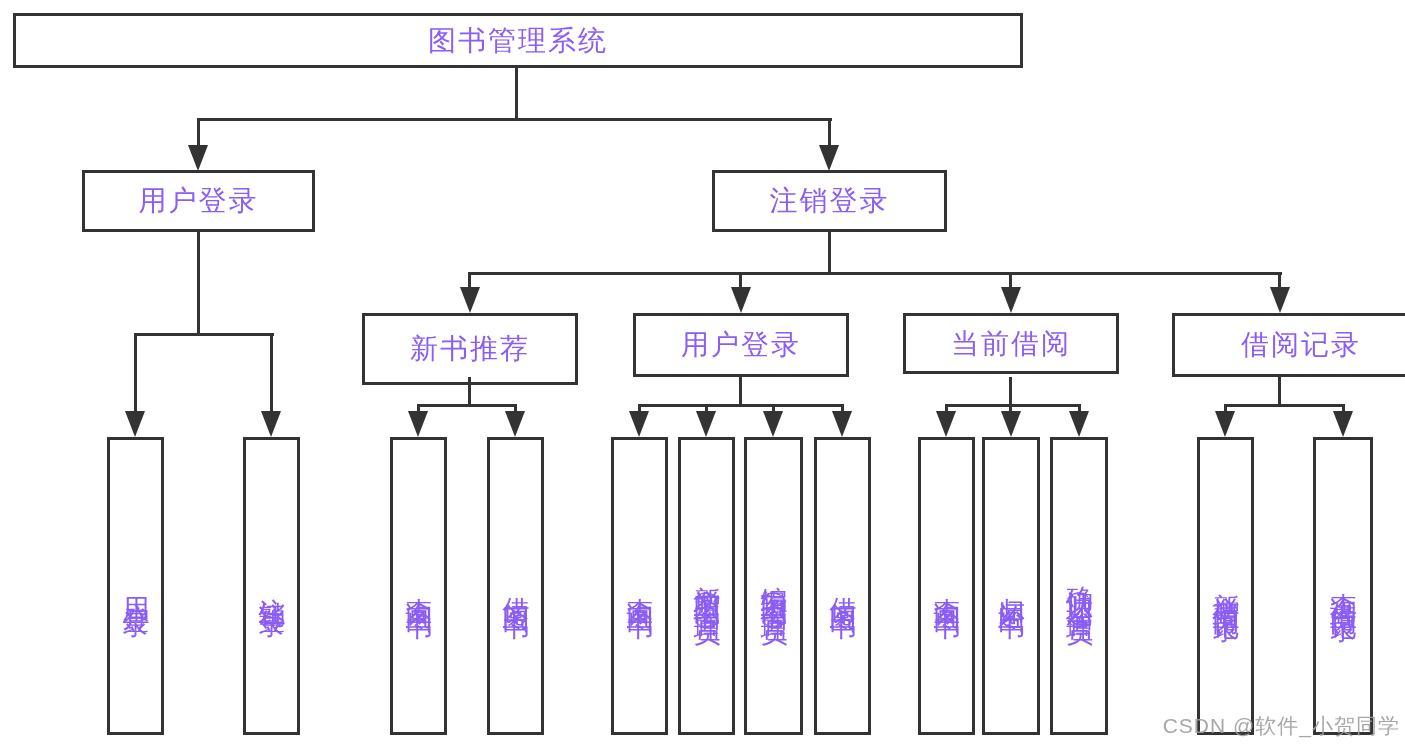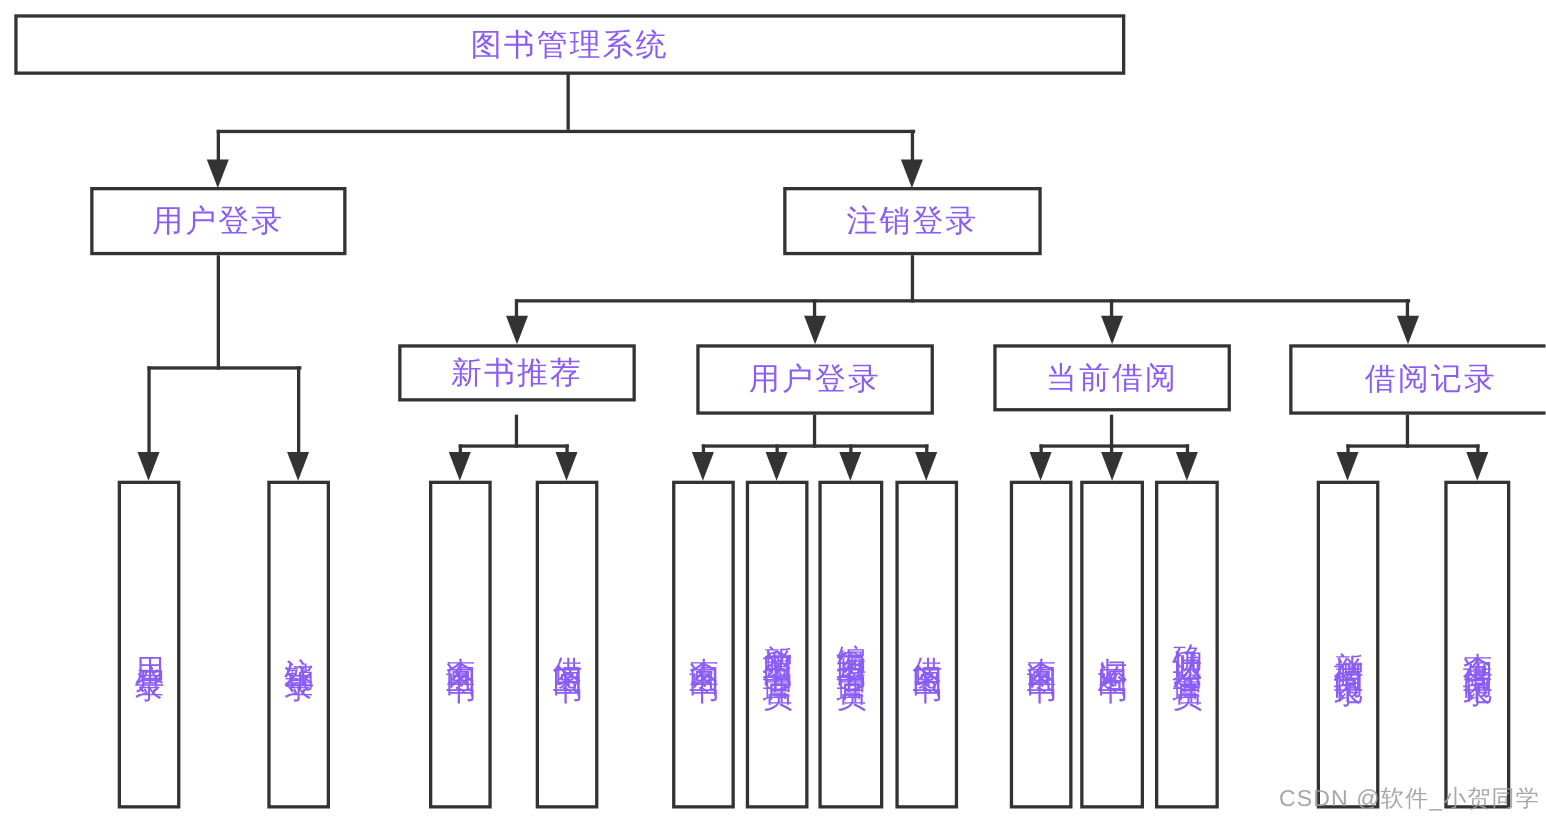--- a/index.html
+++ b/index.html
@@ -48,21 +48,21 @@
   }
 </style>
 </head>
 <body>
 
 <div class="box h-label" style="left:13px;top:13px;width:1010px;height:55px">图书管理系统</div>
 
 <div class="box h-label" style="left:82px;top:170px;width:233px;height:62px">用户登录</div>
 <div class="box h-label" style="left:712px;top:170px;width:235px;height:62px">注销登录</div>
 
-<div class="box h-label" style="left:362px;top:313px;width:216px;height:52px">新书推荐</div>
+<div class="box h-label" style="left:362px;top:313px;width:216px;height:72px">新书推荐</div>
 <div class="box h-label" style="left:633px;top:313px;width:216px;height:64px">用户登录</div>
 <div class="box h-label" style="left:903px;top:313px;width:216px;height:61px">当前借阅</div>
 <div class="box h-label" style="left:1172px;top:313px;width:258px;height:64px">借阅记录</div>
 
 <div class="box leaf" style="left:107px;top:437px;width:57px;height:298px">用户登录</div>
 <div class="box leaf" style="left:243px;top:437px;width:57px;height:298px">注销登录</div>
 
 <div class="box leaf" style="left:390px;top:437px;width:57px;height:298px">查询图书</div>
 <div class="box leaf" style="left:487px;top:437px;width:57px;height:298px">借阅图书</div>
 

